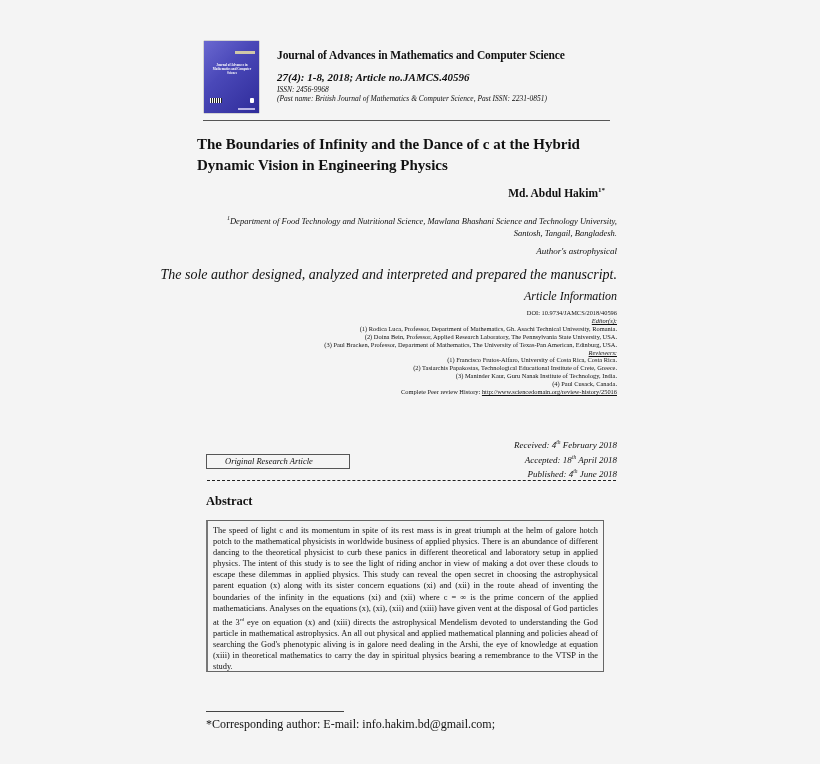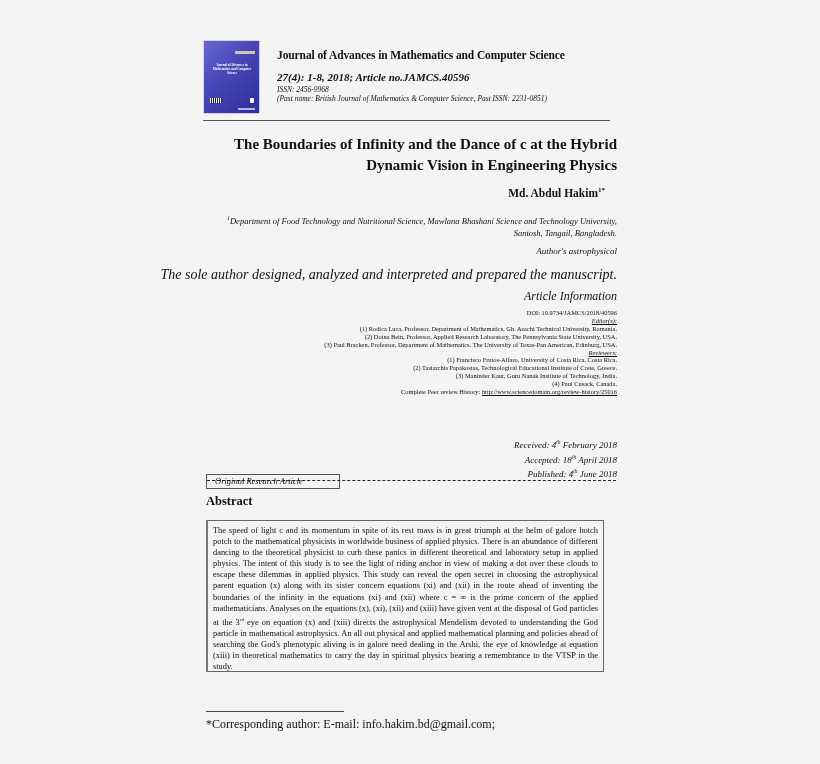--- a/index.html
+++ b/index.html
@@ -15,34 +15,34 @@
     }
     .cover .bar { position: absolute; left: 31px; top: 10px; width: 20px; height: 3px; background: #cfc7a8; }
     .cover .t { position: absolute; left: 6px; top: 22px; width: 44px; font-size: 3.2px; line-height: 4.2px; color: #fff; text-align: center; font-weight: bold; }
     .cover .barcode { position: absolute; left: 6px; top: 57px; width: 12px; height: 5px; background: repeating-linear-gradient(90deg,#fff 0 1px,#222 1px 2px); }
     .cover .logo { position: absolute; left: 46px; top: 57px; width: 4px; height: 5px; background: #fff; border-radius: 1px; }
     .cover .pub { position: absolute; left: 34px; top: 67px; width: 17px; height: 2px; background: #b9b4e6; }
     .jtitle { left: 277px; top: 49px; font-size: 11.5px; font-weight: bold; letter-spacing: -0.1px; }
     .jissue { left: 277px; top: 71px; font-size: 11px; font-weight: bold; font-style: italic; }
     .jissn { left: 277px; top: 85px; font-size: 7.5px; font-style: italic; line-height: 9px; }
     .rule-top { left: 203px; top: 120px; width: 407px; height: 0; border-top: 1.5px solid #555; }
-    .title { right: 203px; top: 134px; width: 420px; text-align: right; font-size: 15px; font-weight: bold; line-height: 21px; }
+    .title { right: 203px; top: 134px; width: 420px; text-align: left; font-size: 15px; font-weight: bold; line-height: 21px; }
     .author { right: 215px; top: 186px; font-size: 11.5px; font-weight: bold; }
     .author sup { font-size: 7px; }
     .affil { right: 203px; top: 212px; width: 420px; text-align: right; font-size: 8.5px; font-style: italic; line-height: 12px; }
     .affil sup { font-size: 6px; }
     .contrib-h { right: 203px; top: 246px; font-size: 9px; font-style: italic; }
     .contrib { right: 203px; top: 267px; font-size: 14px; font-style: italic; }
     .artinfo { right: 203px; top: 289px; font-size: 12px; font-style: italic; }
     .info { right: 203px; top: 309px; width: 440px; text-align: right; font-size: 6.4px; line-height: 7.9px; }
     .info .lbl { font-style: italic; text-decoration: underline; }
     .info .u { text-decoration: underline; }
     .dates { right: 203px; top: 437px; text-align: right; font-size: 9px; font-style: italic; line-height: 11.5px; }
     .dates sup { font-size: 5.5px; }
-    .badge { left: 206px; top: 474px; width: 124px; height: 13px; border: 1px solid #555; font-size: 8.5px; font-style: italic; line-height: 13px; padding-left: 8px; box-sizing: content-box; }
+    .badge { left: 206px; top: 454px; width: 124px; height: 13px; border: 1px solid #555; font-size: 8.5px; font-style: italic; line-height: 13px; padding-left: 18px; box-sizing: content-box; }
     .rule-mid { left: 207px; top: 480px; width: 409px; height: 0; border-top: 1.5px dashed #222; }
     .abs-h { left: 206px; top: 494px; font-size: 12.5px; font-weight: bold; }
     .abstract-box {
       left: 206px; top: 520px; width: 398px; height: 152px; border: 1px solid #666;
       padding: 4px 5px; box-sizing: border-box; background: #f4f4f4;
       border-left: 2px solid #777;
     }
     .abstract-box p { margin: 0; font-size: 8.4px; line-height: 11.1px; text-align: justify; }
     .abstract-box sup { font-size: 5px; }
     .fn-rule { left: 206px; top: 711px; width: 138px; height: 0; border-top: 1px solid #444; }

